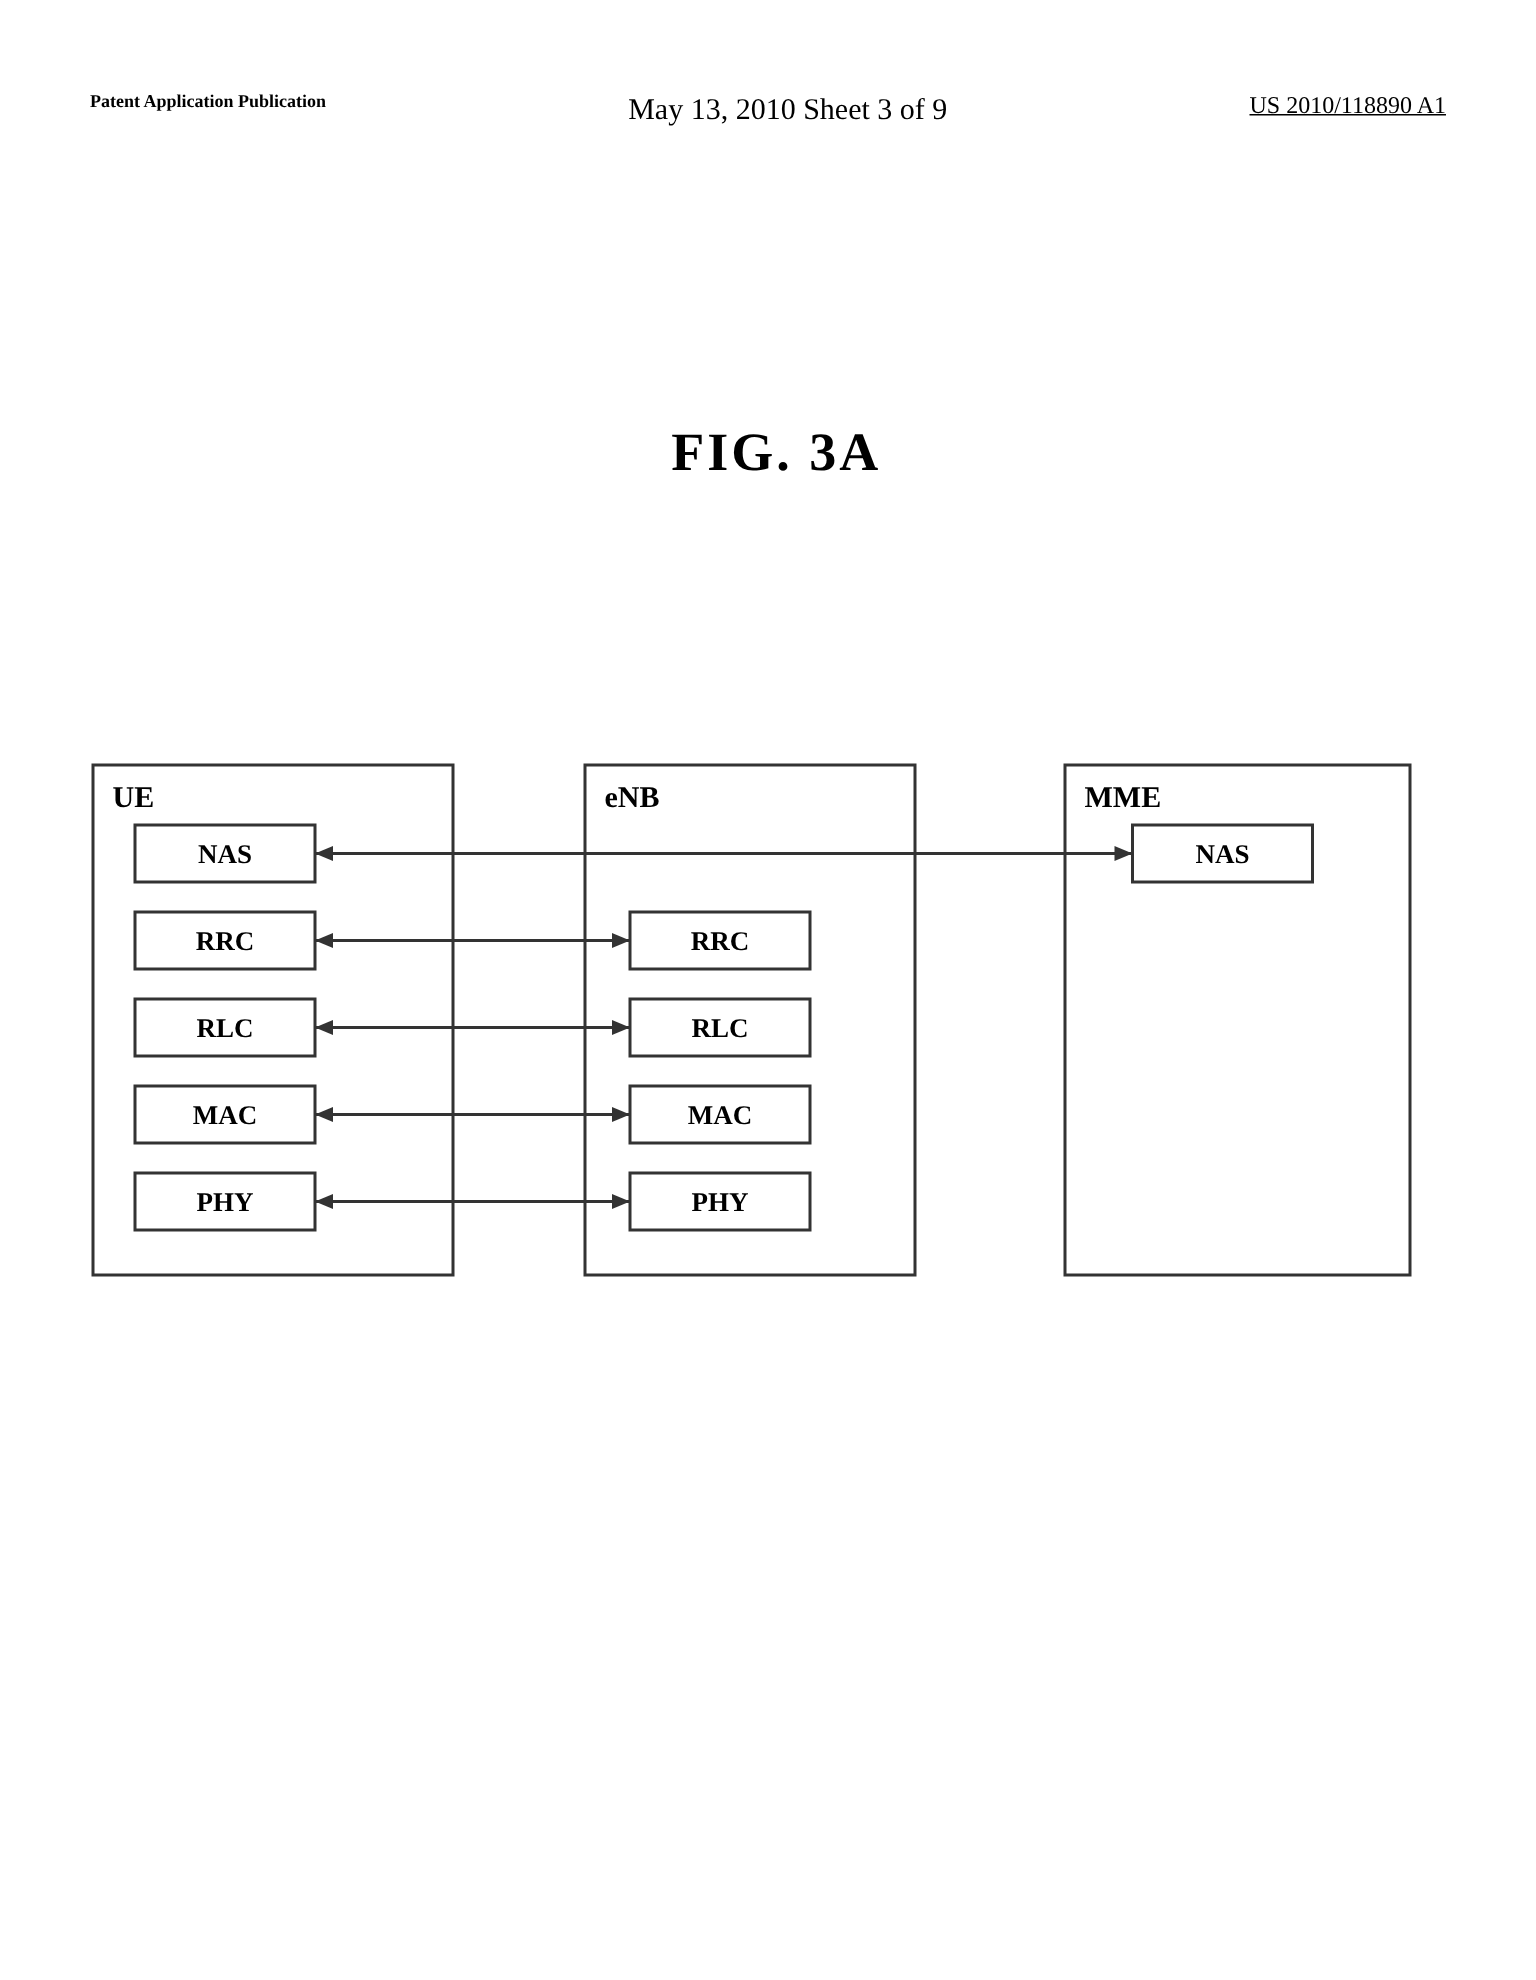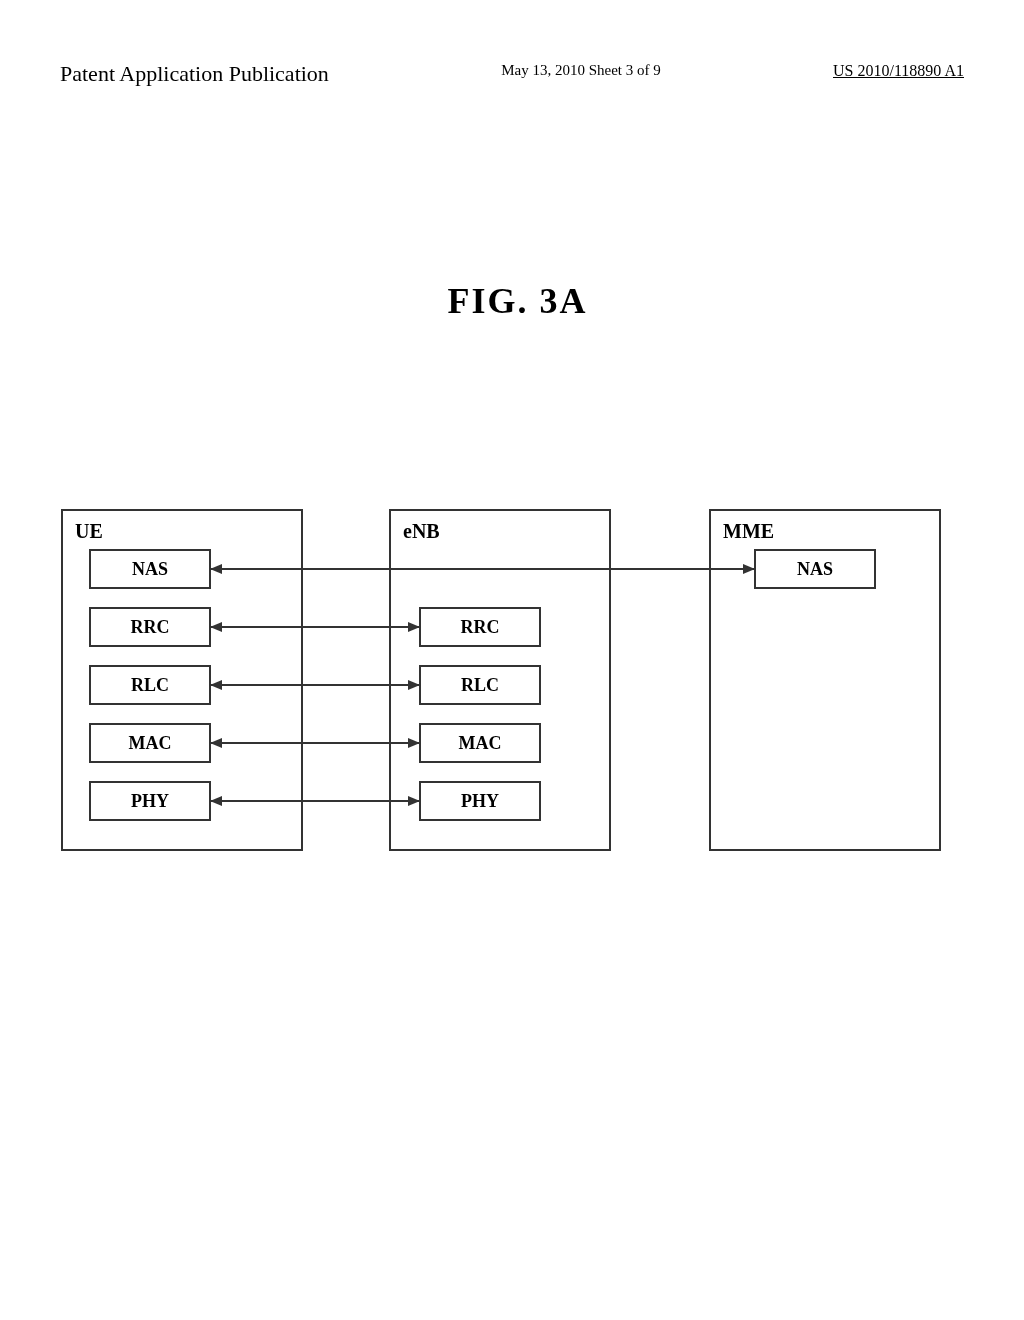--- a/index.html
+++ b/index.html
@@ -22,27 +22,27 @@
       top: 60px;
       left: 0;
       right: 0;
       display: flex;
       justify-content: space-between;
       align-items: flex-start;
       padding: 0 60px;
     }
 
     .header-left {
-      font-size: 22px;
-      font-weight: normal;
+      font-size: 12px;
+      font-weight: bold;
       line-height: 1.3;
     }
 
     .header-center {
-      font-size: 15px;
+      font-size: 20px;
       text-align: center;
       margin-top: 2px;
     }
 
     .header-right {
       font-size: 16px;
       text-align: right;
       margin-top: 2px;
       text-decoration: underline;
     }

